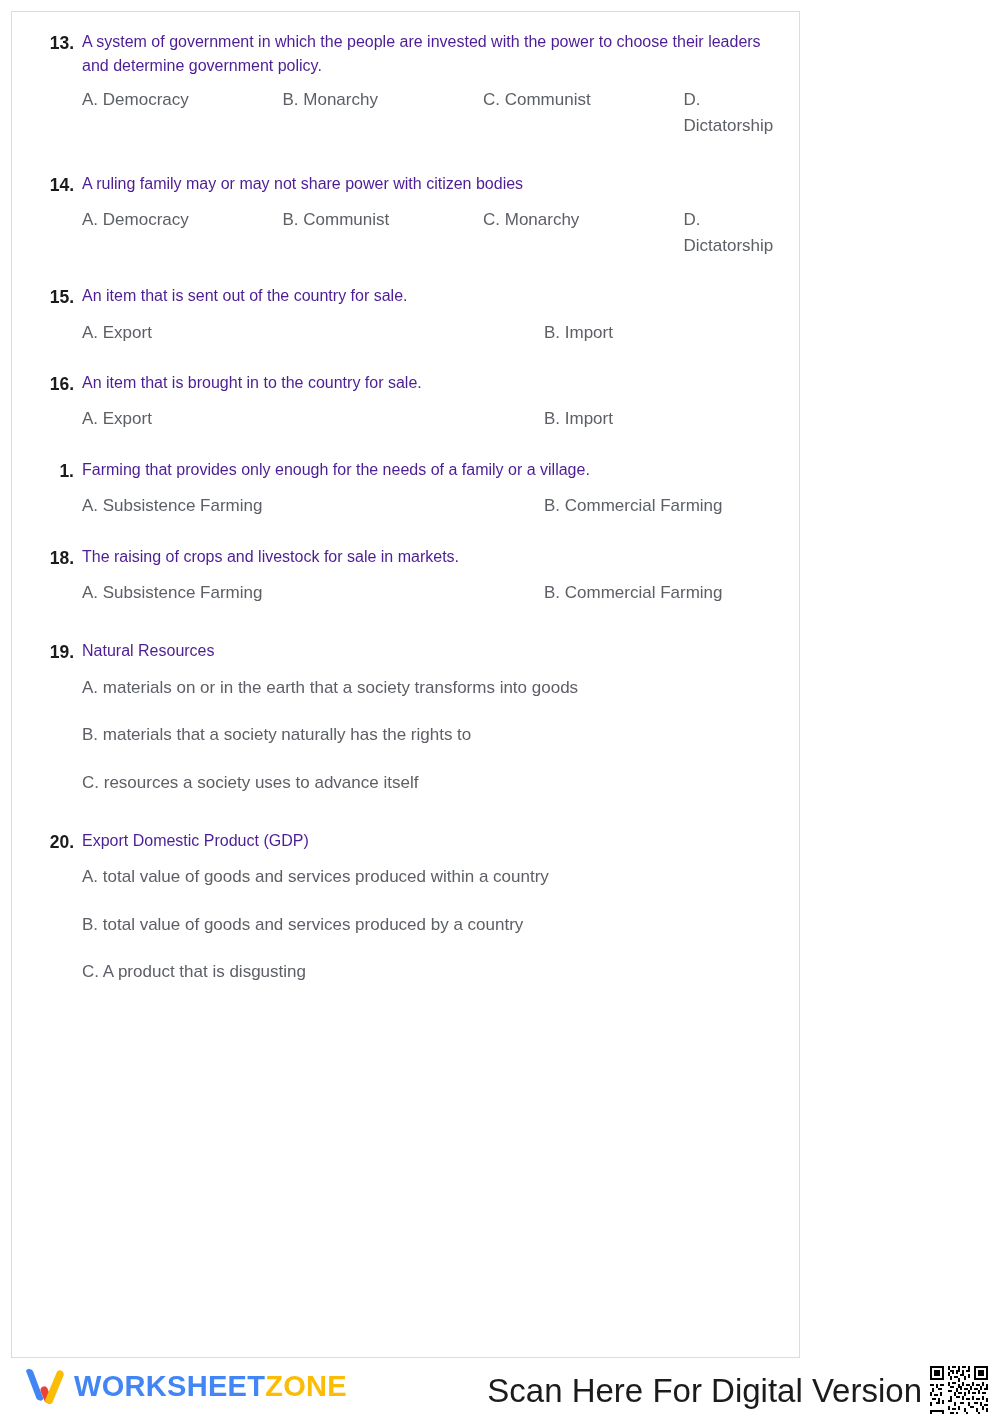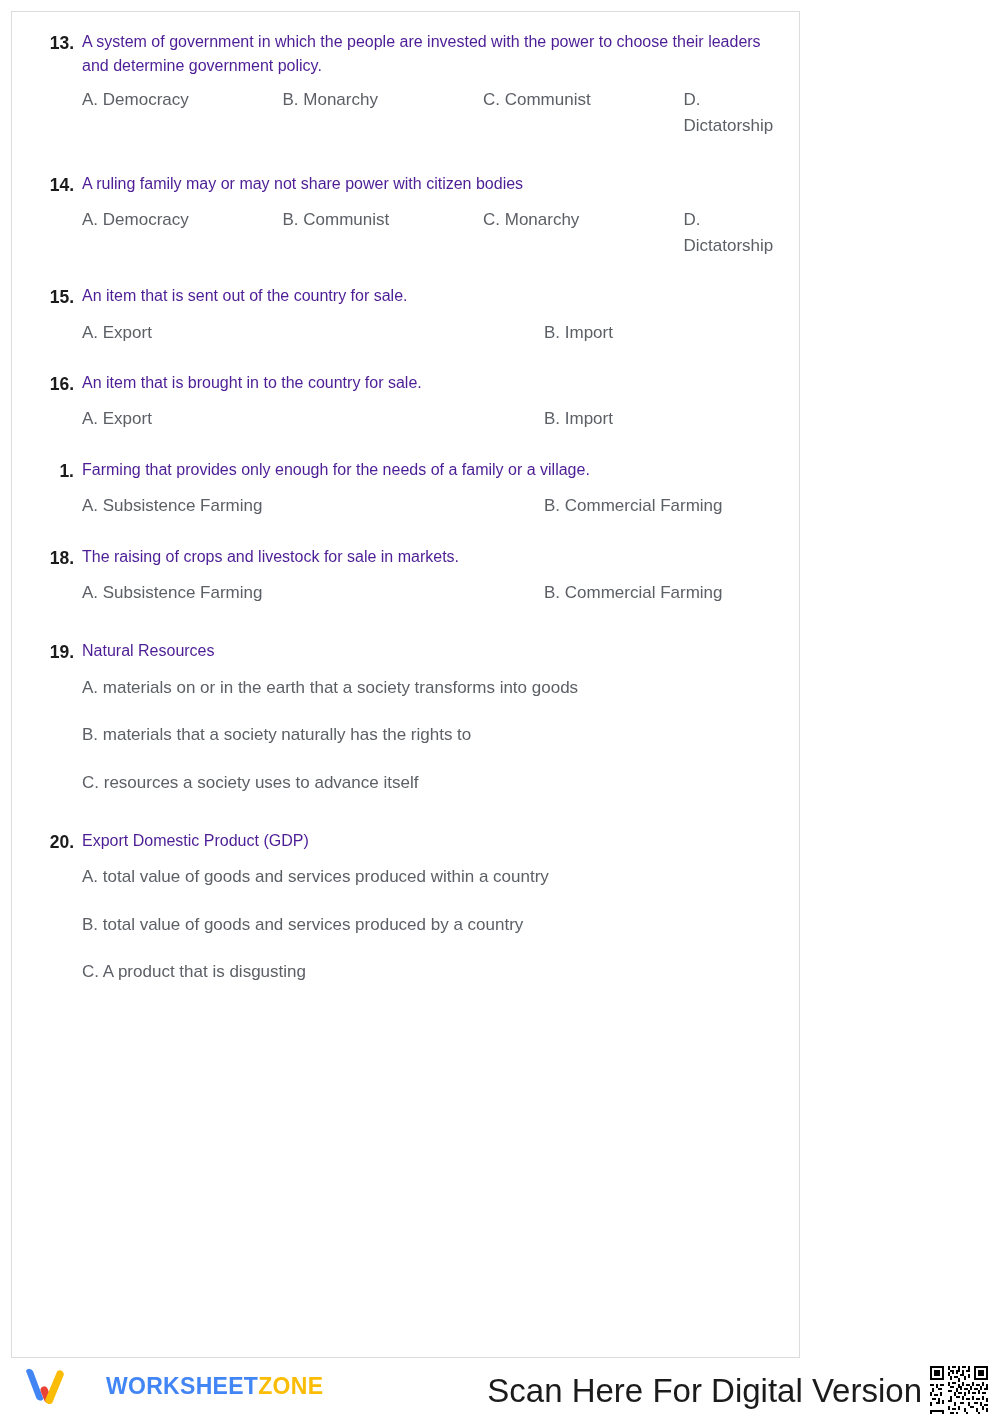--- a/index.html
+++ b/index.html
@@ -108,25 +108,24 @@
     display: flex;
     align-items: center;
   }
   .brand-mark {
     width: 42px;
     height: 36px;
     margin-right: 10px;
     flex: 0 0 auto;
   }
   .brand-text {
-    font-size: 23px;
+    font-size: 29px;
     font-weight: bold;
     letter-spacing: 0.3px;
     white-space: nowrap;
-    margin-left: 32px;
   }
   .brand-text .w1 { color: #4285f4; }
   .brand-text .w2 { color: #fbbc05; }
 
   .scan-text {
     position: absolute;
     right: 78px;
     top: 10px;
     font-size: 33px;
     color: #1b1b1b;

